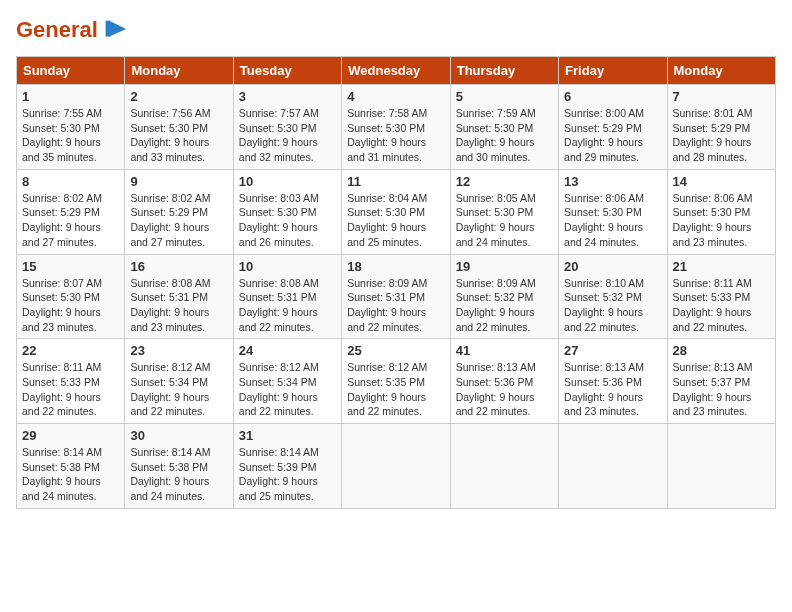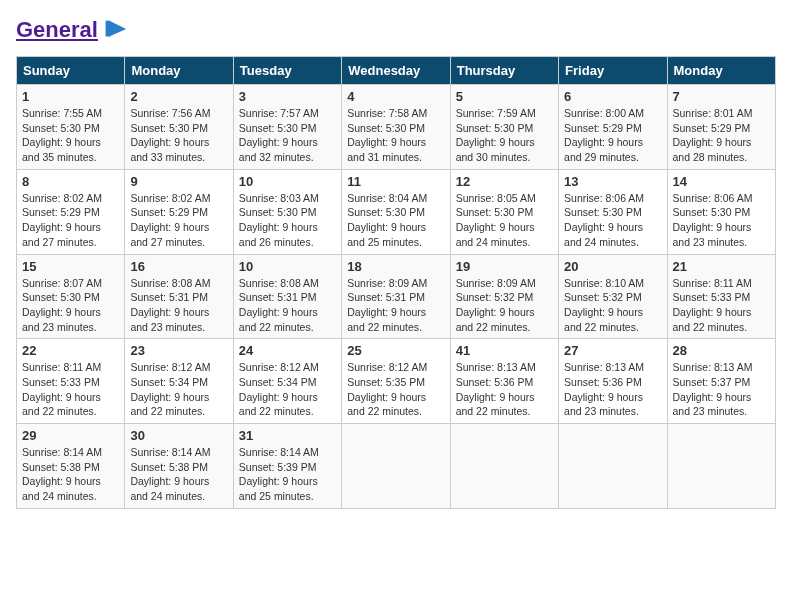--- a/index.html
+++ b/index.html
@@ -20,22 +20,21 @@
       display: flex;
       align-items: center;
     }
     .logo-text {
       font-size: 22px;
       font-weight: bold;
       color: #333;
       line-height: 1.1;
     }
     .logo-text span {
-      color: #4c1d95;
-      text-decoration: underline;
+      color: #c2410c;
     }
     .logo-icon {
       width: 28px;
       height: 28px;
       margin-left: 2px;
     }
     .title-block {
       text-align: right;
     }
     .month-title {
@@ -46,21 +45,21 @@
     .location {
       font-size: 15px;
       color: #555;
     }
     table {
       width: 100%;
       border-collapse: collapse;
       font-size: 11px;
     }
     th {
-      background-color: #0c4a6e;
+      background-color: #c2410c;
       color: #fff;
       text-align: left;
       padding: 6px 6px;
       font-size: 13px;
       font-weight: bold;
       border: 1px solid #ccc;
     }
     td {
       border: 1px solid #ccc;
       vertical-align: top;

